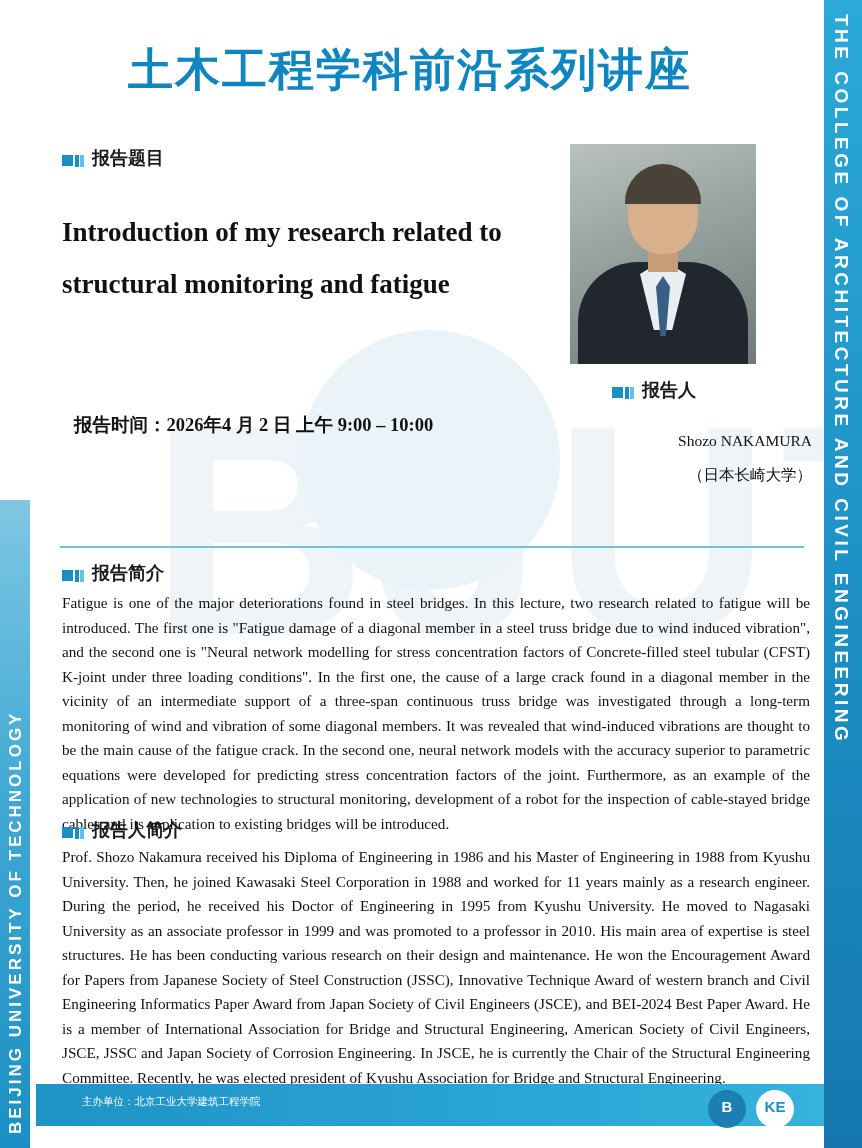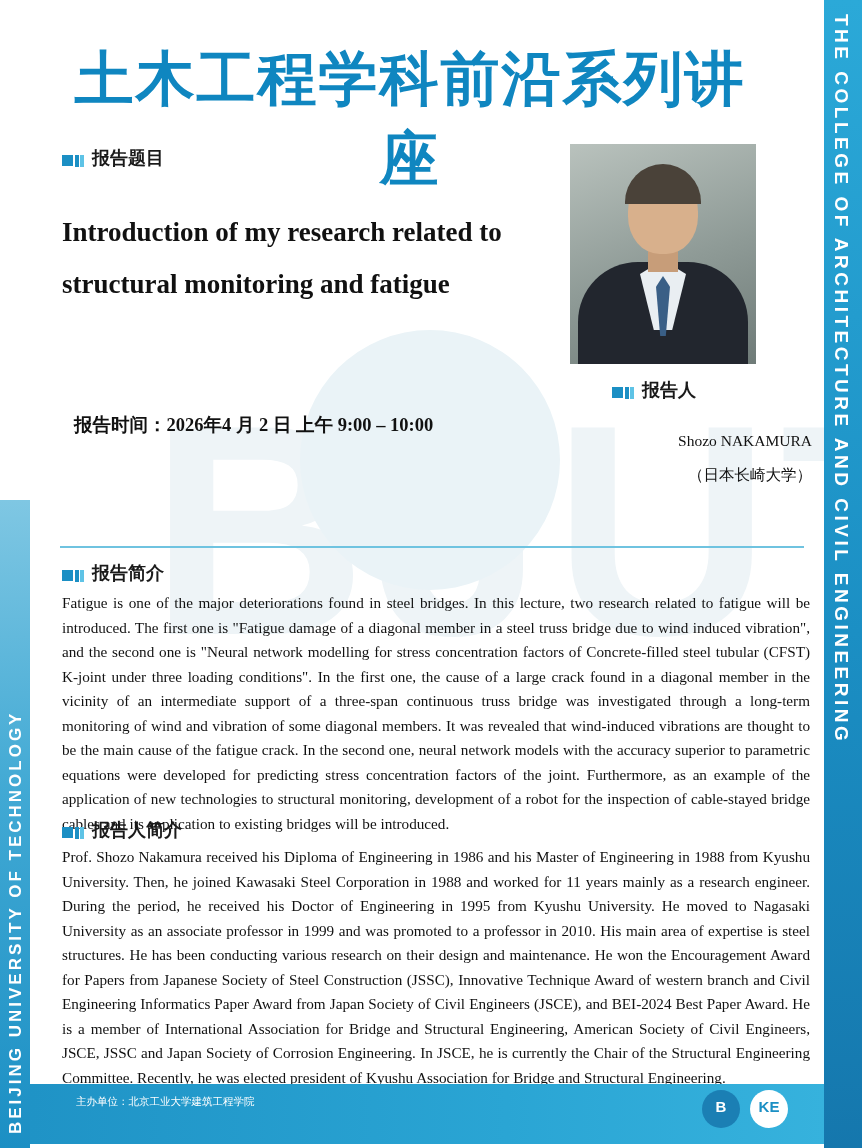--- a/index.html
+++ b/index.html
@@ -96,21 +96,21 @@
     z-index: 2;
   }
 
   .title-main {
     position: absolute;
     left: 60px;
     top: 40px;
     width: 700px;
     text-align: center;
     font-family: "DejaVu Sans", "Liberation Sans", sans-serif;
-    font-size: 59px;
+    font-size: 45px;
     font-weight: bold;
     color: #0f86c0;
     letter-spacing: 2px;
   }
 
   .sec-label {
     position: absolute;
     font-family: "DejaVu Sans", "Liberation Sans", sans-serif;
     font-size: 18px;
     font-weight: bold;
@@ -246,24 +246,24 @@
     position: absolute;
     font-family: "Liberation Serif", serif;
     font-size: 15.2px;
     line-height: 24.5px;
     color: #111;
     text-align: justify;
   }
 
   .footer-bar {
     position: absolute;
-    left: 30px;
+    left: 36px;
     top: 1084px;
     width: 794px;
-    height: 60px;
+    height: 42px;
     background: linear-gradient(90deg, #1f93c6 0%, #2aa5d4 60%, #36b2dd 100%);
   }
   .footer-text {
     position: absolute;
     left: 46px;
     top: 10px;
     font-family: "DejaVu Sans", "Liberation Sans", sans-serif;
     font-size: 10.5px;
     color: #ffffff;
     line-height: 15px;

